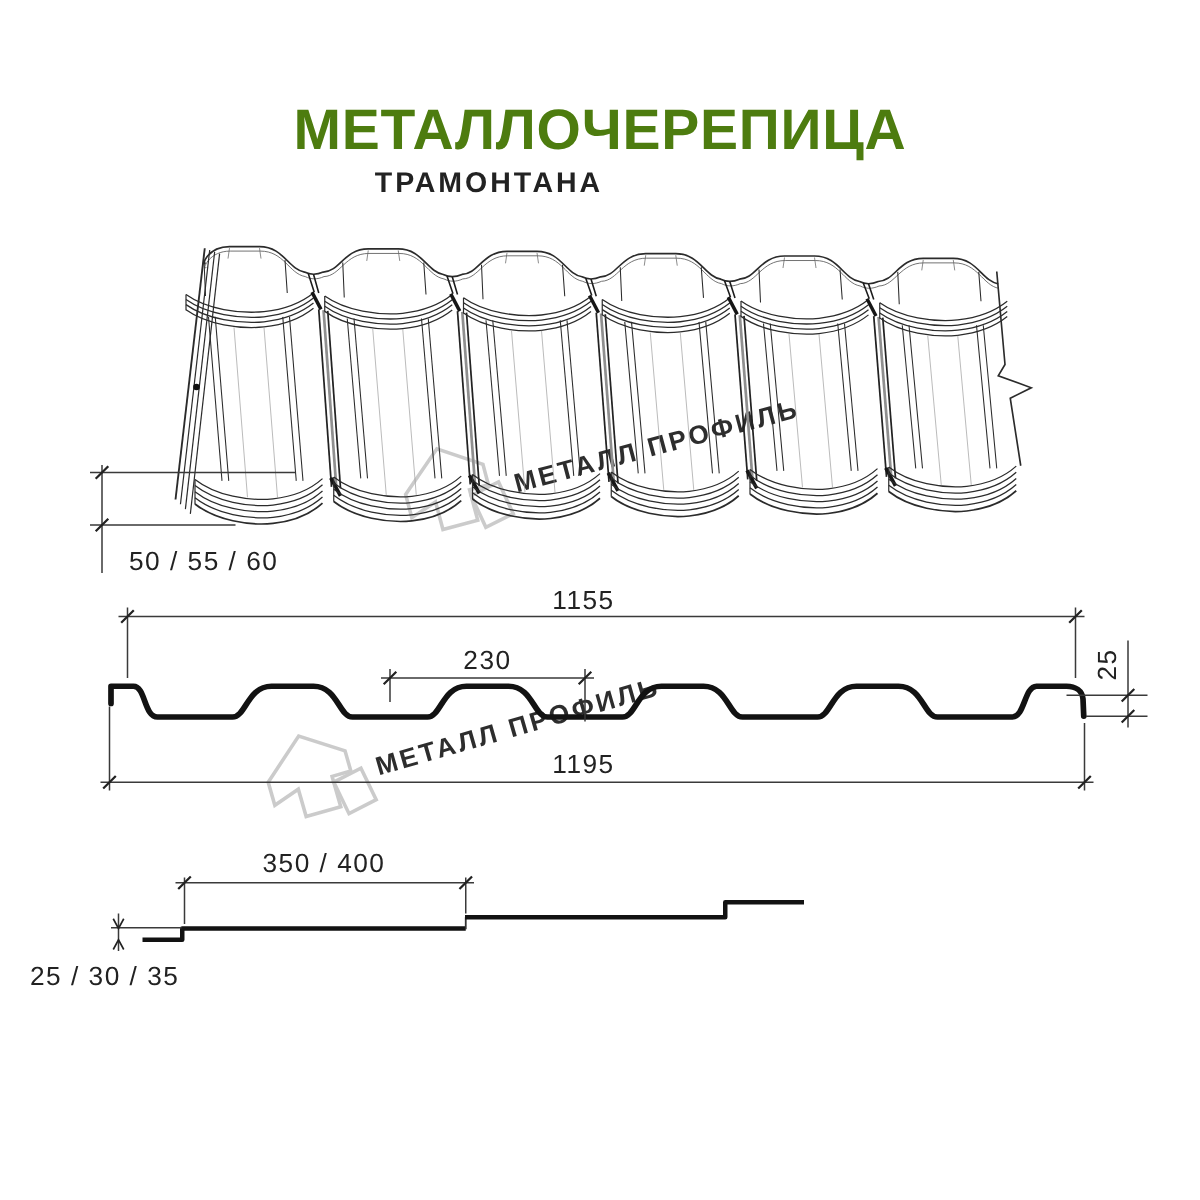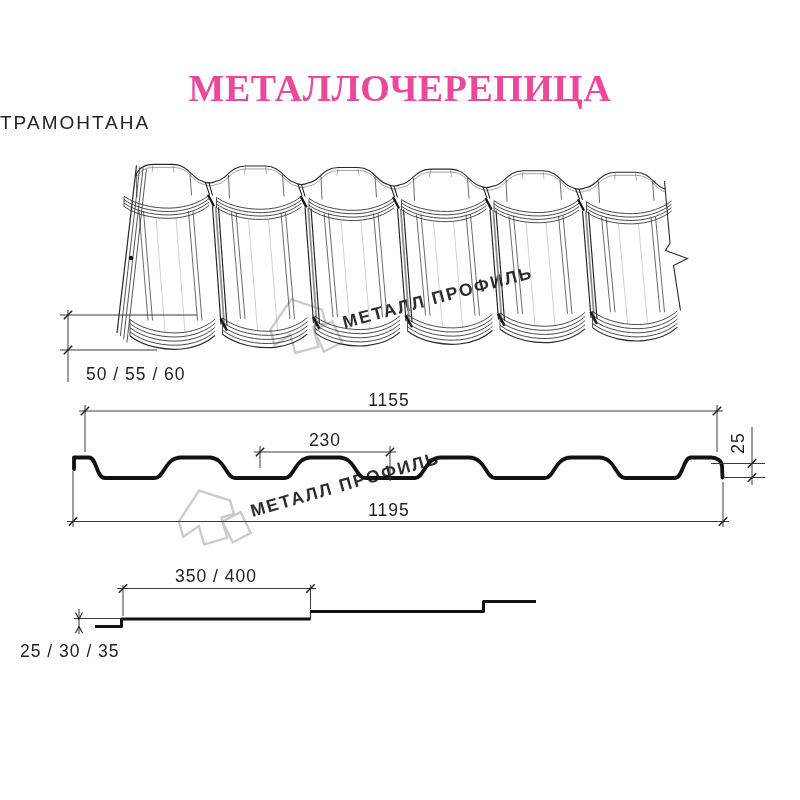--- a/index.html
+++ b/index.html
@@ -1,21 +1,21 @@
 <!DOCTYPE html>
 <html><head>
 <meta charset="utf-8">
 <style>
   html,body{margin:0;padding:0;background:#fff;}
   .page{position:relative;width:800px;height:800px;background:#fff;overflow:hidden;
         font-family:"Liberation Sans",sans-serif;}
   .title{position:absolute;top:66px;left:0;width:800px;text-align:center;
-         font-size:38px;font-weight:800;letter-spacing:.5px;color:#ec4899;margin:0;font-family:Liberation Serif, serif;}
-  .subtitle{position:absolute;top:112px;left:0;width:652px;text-align:left;
-            font-size:19px;font-weight:400;letter-spacing:2px;color:#222;margin:0;}
+         font-size:38px;font-weight:800;letter-spacing:.5px;color:#4d7c0f;margin:0;}
+  .subtitle{position:absolute;top:112px;left:0;width:652px;text-align:center;
+            font-size:19px;font-weight:700;letter-spacing:2px;color:#222;margin:0;}
   svg{position:absolute;left:0;top:0;}
   svg text{font-family:"Liberation Sans",sans-serif;fill:#222;font-size:17.5px;letter-spacing:1px;}
   svg text.wm{font-weight:700;letter-spacing:2px;}
 </style>
 </head>
 <body>
 
 <div class="page">
 
   <h1 class="title">МЕТАЛЛОЧЕРЕПИЦА</h1>

